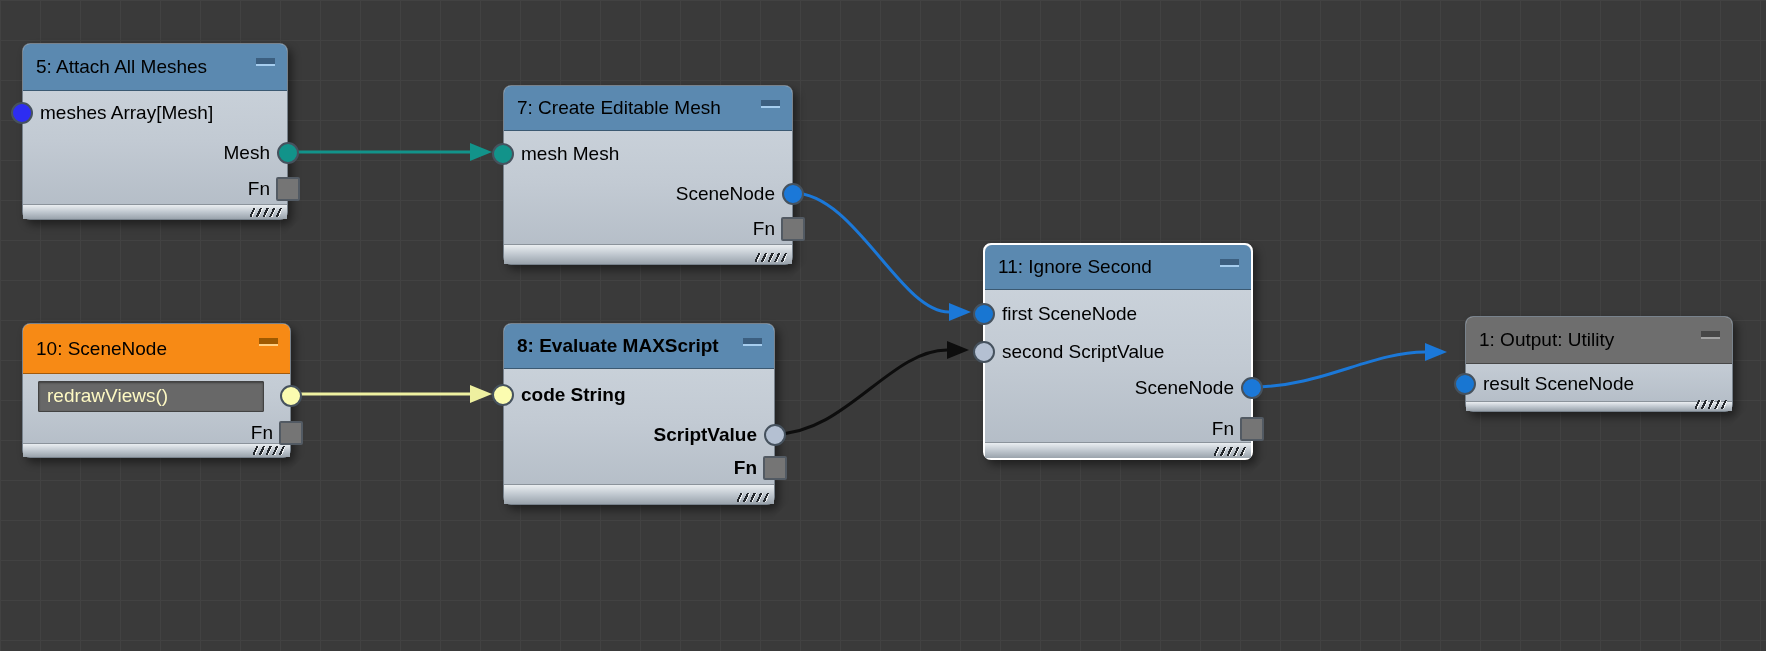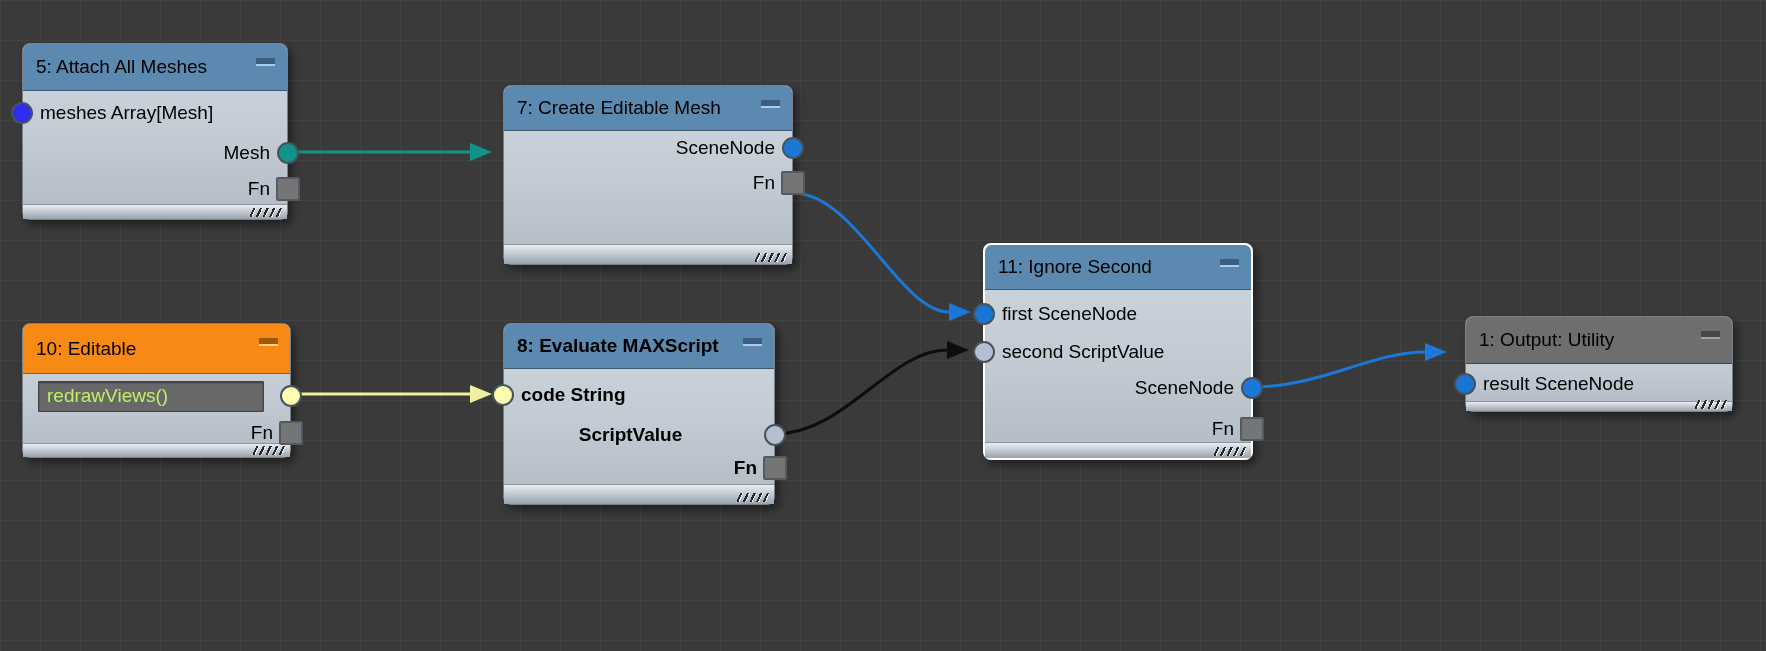--- a/index.html
+++ b/index.html
@@ -40,21 +40,21 @@
     border:2px solid #46525e;box-sizing:border-box;
     top:50%;transform:translateY(-50%);z-index:4;background:#888;
   }
   .port.pin{left:-12px;}
   .port.pout{right:-12px;}
   .port.square{width:24px;height:24px;border-radius:2px;background:#757575;border:2px solid #525a63;right:-13px;}
   .field{
     flex:1;margin:0 26px 0 15px;height:29px;
     background:#686868;border:1px solid #424242;border-radius:1px;
     box-shadow:inset 0 1px 2px rgba(0,0,0,.4);
-    color:#bef264;font-size:19px;font-family:"Liberation Sans",sans-serif;
+    color:#fef9c3;font-size:19px;font-family:"Liberation Sans",sans-serif;
     padding:0 8px;outline:none;min-width:0;
   }
   .footer{
     position:absolute;left:0;right:0;bottom:0;
     border-top:1px solid #8b939b;
     background:linear-gradient(180deg,#eaeef1 0%,#bcc4cc 55%,#9aa3ac 100%);
   }
   .grip{
     position:absolute;right:5px;bottom:2px;width:32px;height:9px;
     background:repeating-linear-gradient(115deg,transparent 0 3px,#23272c 3px 5px,#eef0f2 5px 6px);
@@ -106,36 +106,40 @@
   <div class="footer" style="height:14px;">
     <span class="grip"></span>
   </div>
 </div>
 
 <div class="node" style="left:503px;top:85px;width:290px;height:180px;">
   <div class="header" style="height: 44px; background: rgb(91, 137, 176); text-align: center;">
     <span>7: Create Editable Mesh</span>
     <span class="min blue"></span>
   </div>
+  <div class="row in" style="height:46px;">
+    <span class="port pin" style="background: rgb(18, 147, 138);"></span>
+    <span>mesh Mesh</span>
+  </div>
   <div class="row out" style="height:34px;">
     <span>SceneNode</span>
     <span class="port pout" style="background: rgb(27, 120, 216);"></span>
   </div>
   <div class="row out" style="height:36px;">
     <span>Fn</span>
     <span class="port square"></span>
   </div>
   <div class="footer" style="height:19px;">
     <span class="grip"></span>
   </div>
 </div>
 
 <div class="node" style="left:22px;top:323px;width:269px;height:135px;">
   <div class="header" style="height: 49px; background: rgb(247, 138, 21);">
-    <span>10: Editable</span>
+    <span>10: SceneNode</span>
     <span class="min orange"></span>
   </div>
   <div class="row" style="height:44px;">
     <input class="field" value="redrawViews()" style="">
     <span class="port pout" style="background: rgb(251, 252, 176);"></span>
   </div>
   <div class="row out" style="height:29px;">
     <span>Fn</span>
     <span class="port square"></span>
   </div>
@@ -146,21 +150,21 @@
 
 <div class="node" style="left:503px;top:323px;width:272px;height:182px;font-weight:bold;">
   <div class="header" style="height: 44px; background: rgb(91, 137, 176);">
     <span>8: Evaluate MAXScript</span>
     <span class="min blue"></span>
   </div>
   <div class="row in" style="height:52px;">
     <span class="port pin" style="background: rgb(251, 252, 176);"></span>
     <span>code String</span>
   </div>
-  <div class="row out" style="height:28px;justify-content:center;">
+  <div class="row out" style="height:28px;">
     <span>ScriptValue</span>
     <span class="port pout" style="background: rgb(180, 192, 210);"></span>
   </div>
   <div class="row out" style="height:38px;">
     <span>Fn</span>
     <span class="port square"></span>
   </div>
   <div class="footer" style="height:19px;">
     <span class="grip"></span>
   </div>

